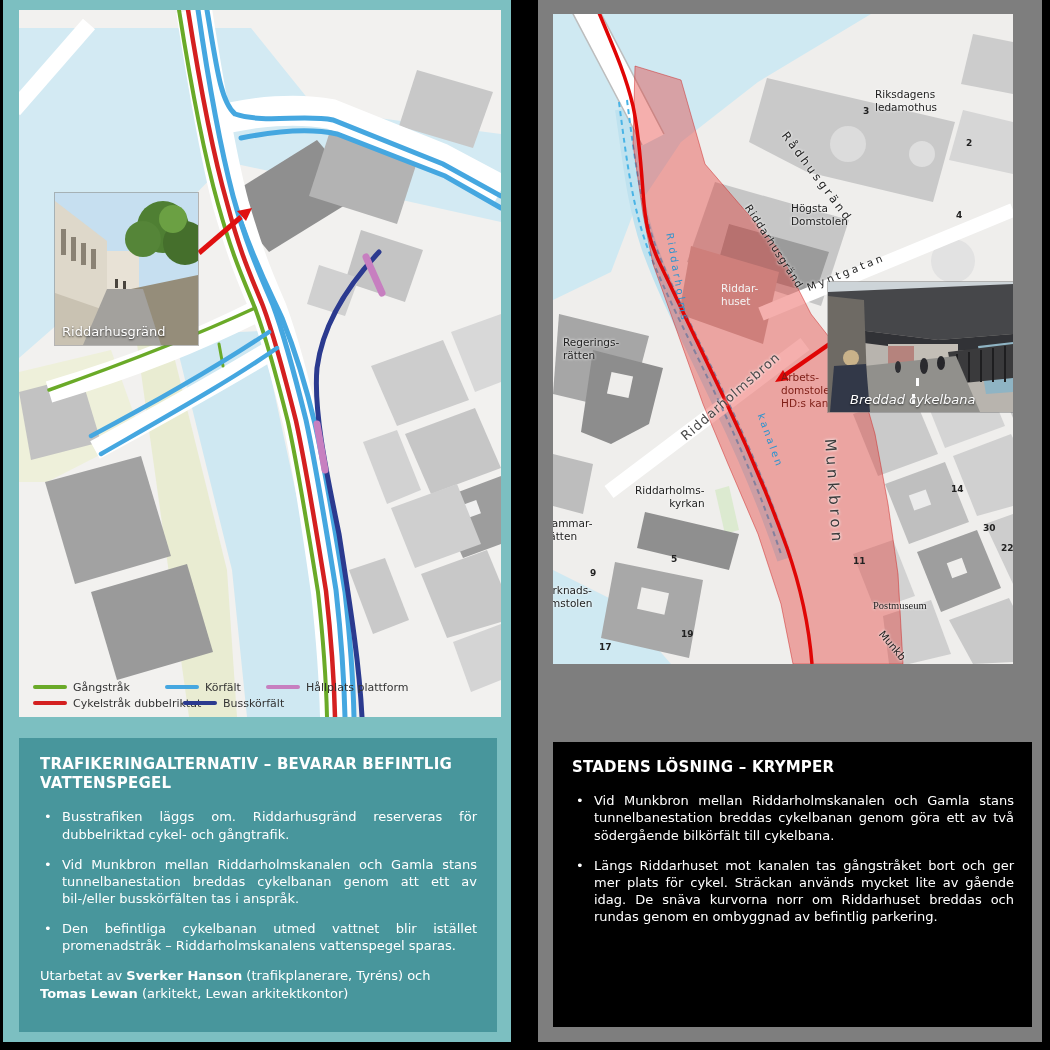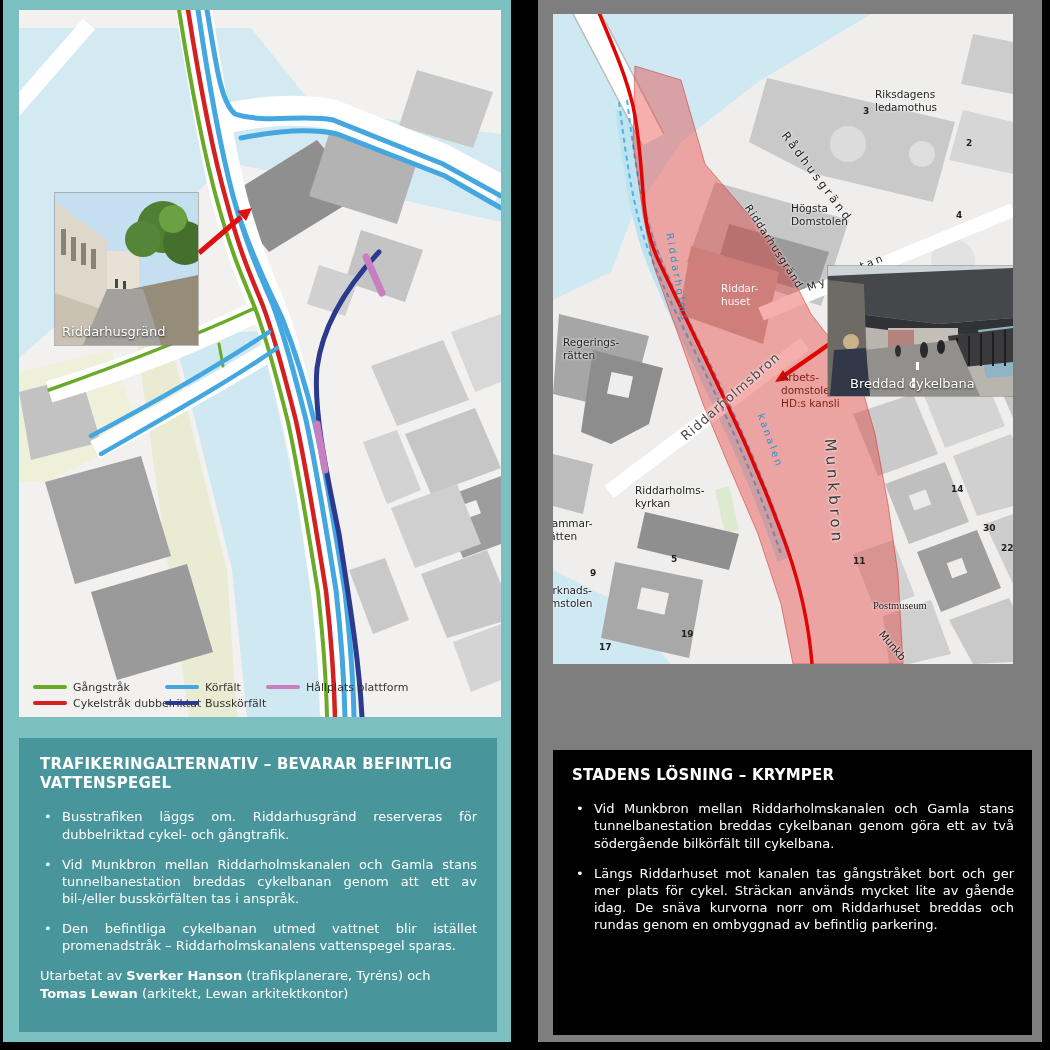--- a/index.html
+++ b/index.html
@@ -27,29 +27,29 @@
   .mlabel.blue{color:#2d94cf;text-shadow:none;font-size:10px;}
   .mlabel.white{color:#f4f4f4;text-shadow:none;}
   .mlabel.darkred{color:#7d1d15;text-shadow:none;}
   .mlabel.big{font-size:13px;color:#4a4a4a;letter-spacing:1px;}
   .mlabel.huge{font-size:15px;color:#3c3c3c;letter-spacing:4px;}
   .mlabel.num{font-size:9px;font-weight:bold;text-shadow:none;color:#222;}
 
   
   .photo{position:absolute;overflow:hidden;box-shadow:0 0 0 1px rgba(120,120,120,.5);}
   .photo-left{left:36px;top:183px;width:143px;height:152px;}
-  .photo-right{left:275px;top:252px;width:212px;height:130px;}
+  .photo-right{left:275px;top:268px;width:212px;height:130px;font-style:italic;}
   .photo-caption{position:absolute;color:#fff;font-size:13px;text-shadow:0 1px 2px rgba(0,0,0,.75);white-space:nowrap;}
   .photo-left .photo-caption{left:7px;bottom:6px;}
   .photo-right .photo-caption{left:22px;bottom:5px;}
 
   
   .text-box{position:absolute;box-sizing:border-box;color:#fff;}
   .text-box-left{left:16px;top:738px;width:478px;height:294px;background:#48969c;padding:17px 20px 10px 21px;}
-  .text-box-right{left:15px;top:742px;width:479px;height:285px;background:#000;padding:16px 18px 10px 19px;margin-top:8px;}
+  .text-box-right{left:15px;top:742px;width:479px;height:285px;background:#000;padding:16px 18px 10px 19px;}
   .tb-title{font-weight:bold;font-size:15px;line-height:1.28;letter-spacing:.2px;}
   ul.bullets{list-style:none;margin:15px 0 0 0;padding:0;}
   ul.bullets li{position:relative;padding-left:22px;margin-bottom:13px;
                 font-size:13px;line-height:1.32;text-align:justify;}
   ul.bullets li::before{content:"\2022";position:absolute;left:4px;top:0;}
   .tb-footer{margin-top:4px;font-size:13px;line-height:1.32;text-align:left;}
   .tb-footer b{font-weight:bold;}
 </style>
 </head>
 <body>
@@ -127,21 +127,21 @@
       <span class="lg-label">Körfält</span>
     </div>
     <div class="lg-item" style="left:247px;top:672px;">
       <span class="lg-swatch" style="background: rgb(199, 127, 192);"></span>
       <span class="lg-label">Hållplats plattform</span>
     </div>
     <div class="lg-item" style="left:14px;top:688px;">
       <span class="lg-swatch" style="background: rgb(212, 32, 32);"></span>
       <span class="lg-label">Cykelstråk dubbelriktat</span>
     </div>
-    <div class="lg-item" style="left:146px;top:688px;">
+    <div class="lg-item" style="left:164px;top:688px;">
       <span class="lg-swatch" style="background: rgb(43, 58, 143);"></span>
       <span class="lg-label">Busskörfält</span>
     </div>
 
     <div class="photo photo-left">
       <svg width="143" height="152" viewBox="0 0 143 152">
         <rect width="143" height="152" fill="#c6dff0"></rect>
         <rect x="52" y="58" width="32" height="38" fill="#e8e2d6"></rect>
         <polygon points="0,8 52,48 52,152 0,152" fill="#ded8ca"></polygon>
         <polygon points="0,100 52,118 52,152 0,152" fill="#c9c2b2"></polygon>
@@ -255,21 +255,21 @@
     <div class="mlabel" style="left:10px;top:322px;">Regerings-
 rätten</div>
     <div class="mlabel white" style="left:168px;top:268px;">Riddar-
 huset</div>
     <div class="mlabel big" style="left:125px;top:418px;transform:rotate(-41deg);">Riddarholmsbron</div>
     <div class="mlabel blue" style="left:122px;top:218px;transform:rotate(80deg);letter-spacing:2.5px;">Riddarholms</div>
     <div class="mlabel blue" style="left:213px;top:398px;transform:rotate(70deg);letter-spacing:2.5px;">kanalen</div>
     <div class="mlabel darkred" style="left:228px;top:357px;">Arbets-
 domstolen
 HD:s kansli</div>
-    <div class="mlabel" style="left:82px;top:470px;">Riddarholms-
+    <div class="mlabel" style="left:82px;top:470px;text-align:right;">Riddarholms-
 kyrkan</div>
     <div class="mlabel" style="left:-8px;top:503px;">Kammar-
 rätten</div>
     <div class="mlabel" style="left:-16px;top:570px;">Marknads-
 domstolen</div>
     <div class="mlabel" style="left:320px;top:585px;font-family:Liberation Serif, serif;">Postmuseum</div>
     <div class="mlabel huge" style="left:286px;top:424px;transform:rotate(86deg);">Munkbron</div>
     <div class="mlabel" style="left:333px;top:614px;transform:rotate(50deg);">Munkb</div>
     <div class="mlabel num" style="left:413px;top:124px;">2</div>
     <div class="mlabel num" style="left:403px;top:196px;">4</div>

